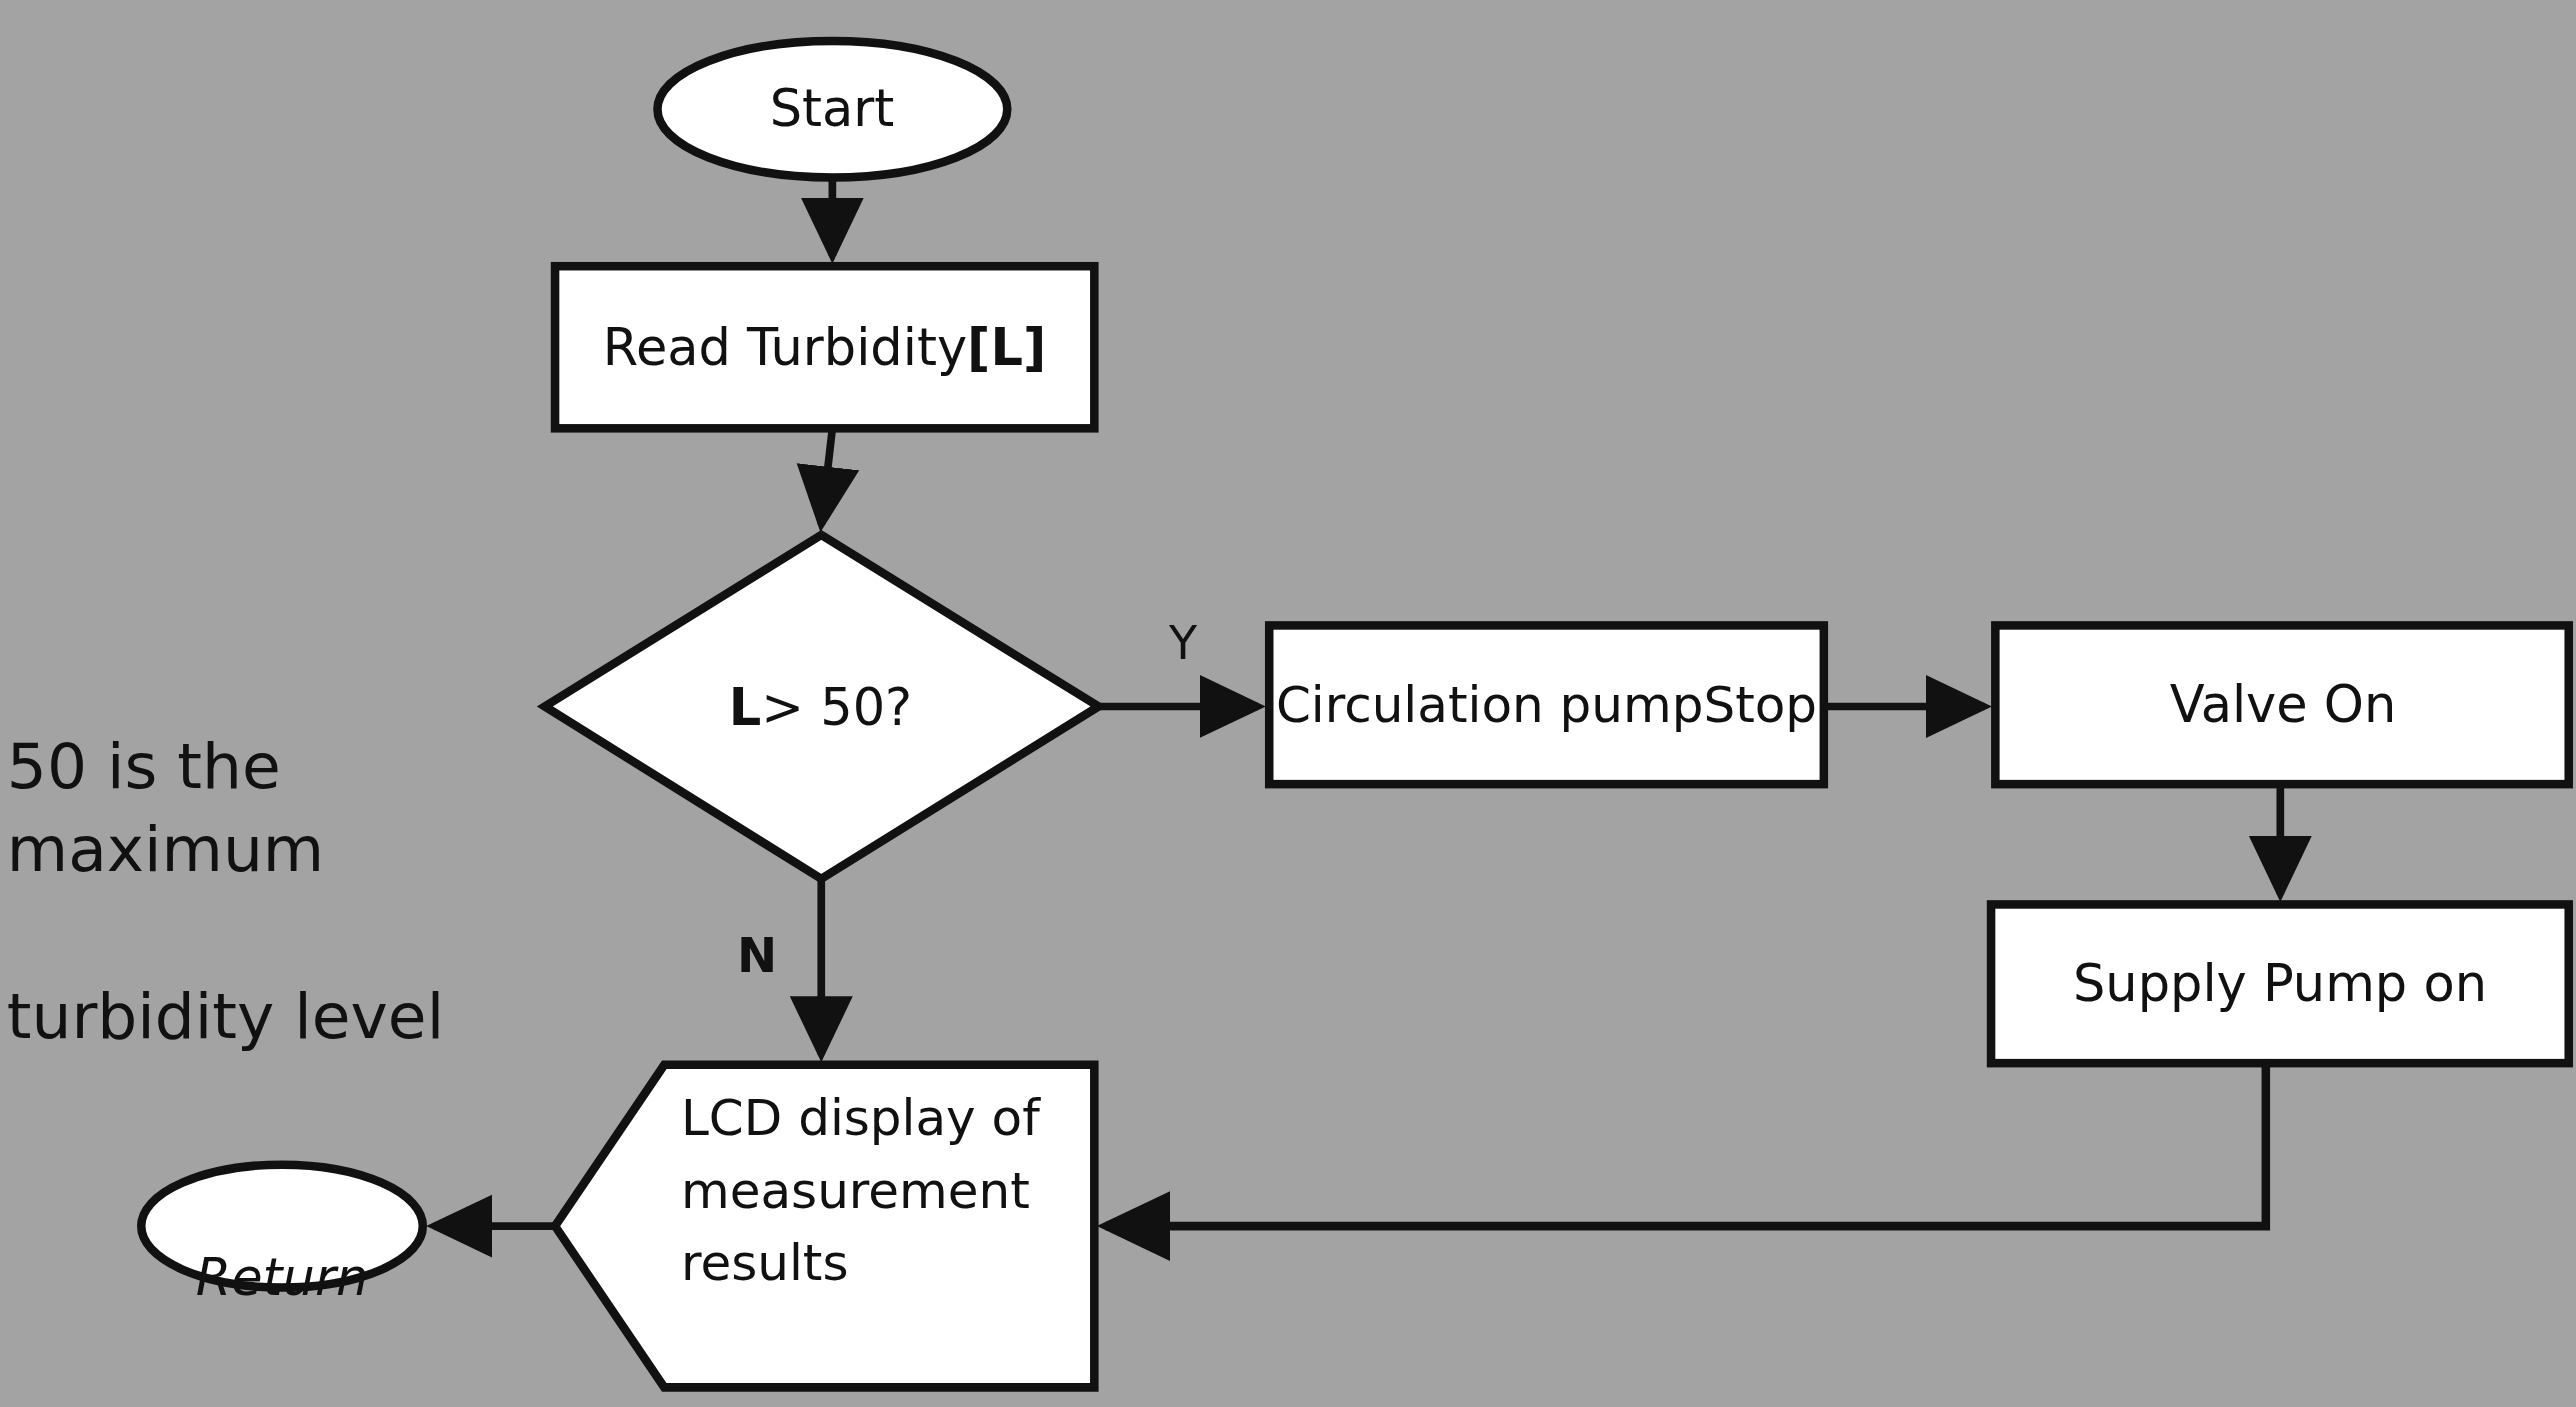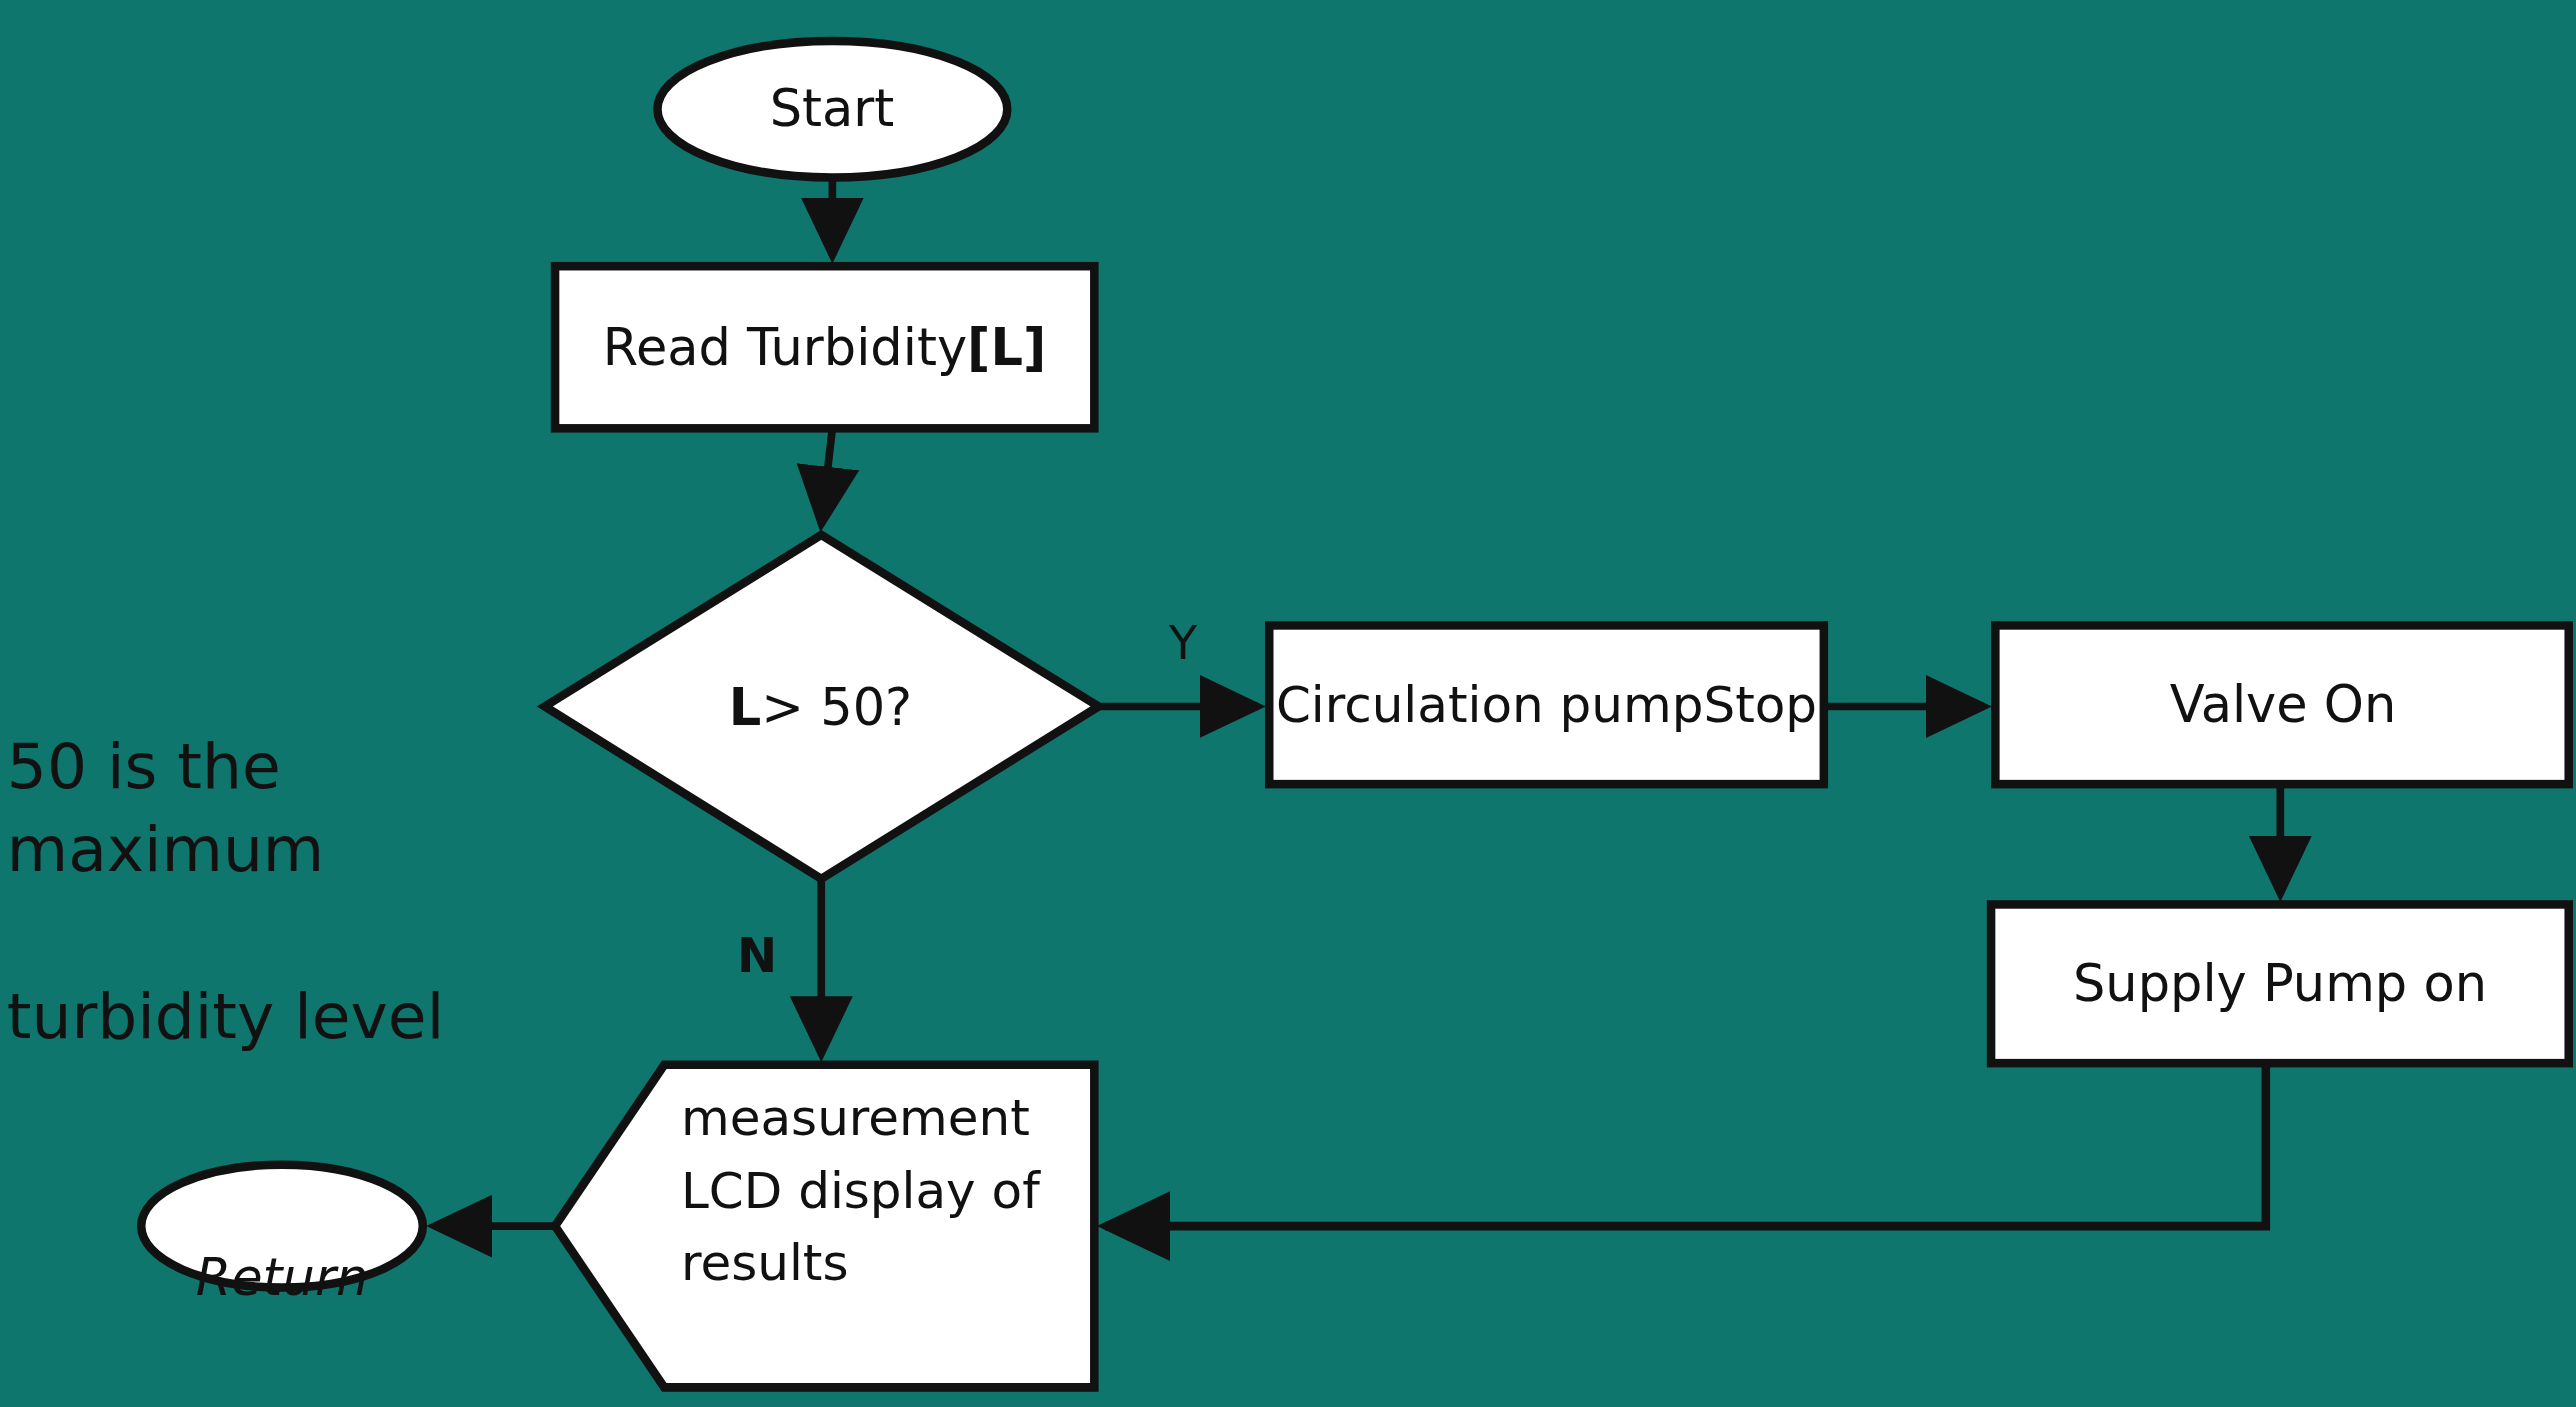--- a/index.html
+++ b/index.html
@@ -4,21 +4,21 @@
 <style>
   html, body {
     margin: 0;
     padding: 0;
     background: #ffffff;
   }
   #canvas {
     position: relative;
     width: 2576px;
     height: 1407px;
-    background: #0f766e;
+    background: #a3a3a3;
     overflow: hidden;
     font-family: "DejaVu Sans", sans-serif;
   }
   #flow-svg {
     position: absolute;
     left: 0;
     top: 0;
     width: 2576px;
     height: 1407px;
   }
@@ -117,22 +117,22 @@
   <div class="node-label shape-text-md" style="left:1269px; top:630px; width:555px; height:150px; flex-direction:row;">
     <span>Circulation pump</span>
     <span>Stop</span>
   </div>
 
   <div class="node-label shape-text-lg" style="left:1996px; top:668px; width:574px; height:73px;">Valve On</div>
 
   <div class="node-label shape-text-lg" style="left:1991px; top:947px; width:578px; height:73px;">Supply Pump on</div>
 
   <div class="node-label shape-text-md" id="lcd-label" style="left:681px; top:1082px; width:401px; height:288px; flex-direction:column; align-items:flex-start;">
+    <span>LCD display of</span>
     <span>measurement</span>
-    <span>LCD display of</span>
     <span>results</span>
   </div>
 
   <div class="node-label shape-text-lg" style="left:141px; top:1244px; width:282px; height:68px;font-style:italic;">Return</div>
 
   <div class="edge-label" style="left:1169px; top:616px;">Y</div>
 
   <div class="edge-label bold" style="left:737px; top:927px;">N</div>
 
   <div class="annotation" style="left:6.8px; top:642px; width:529px;">

